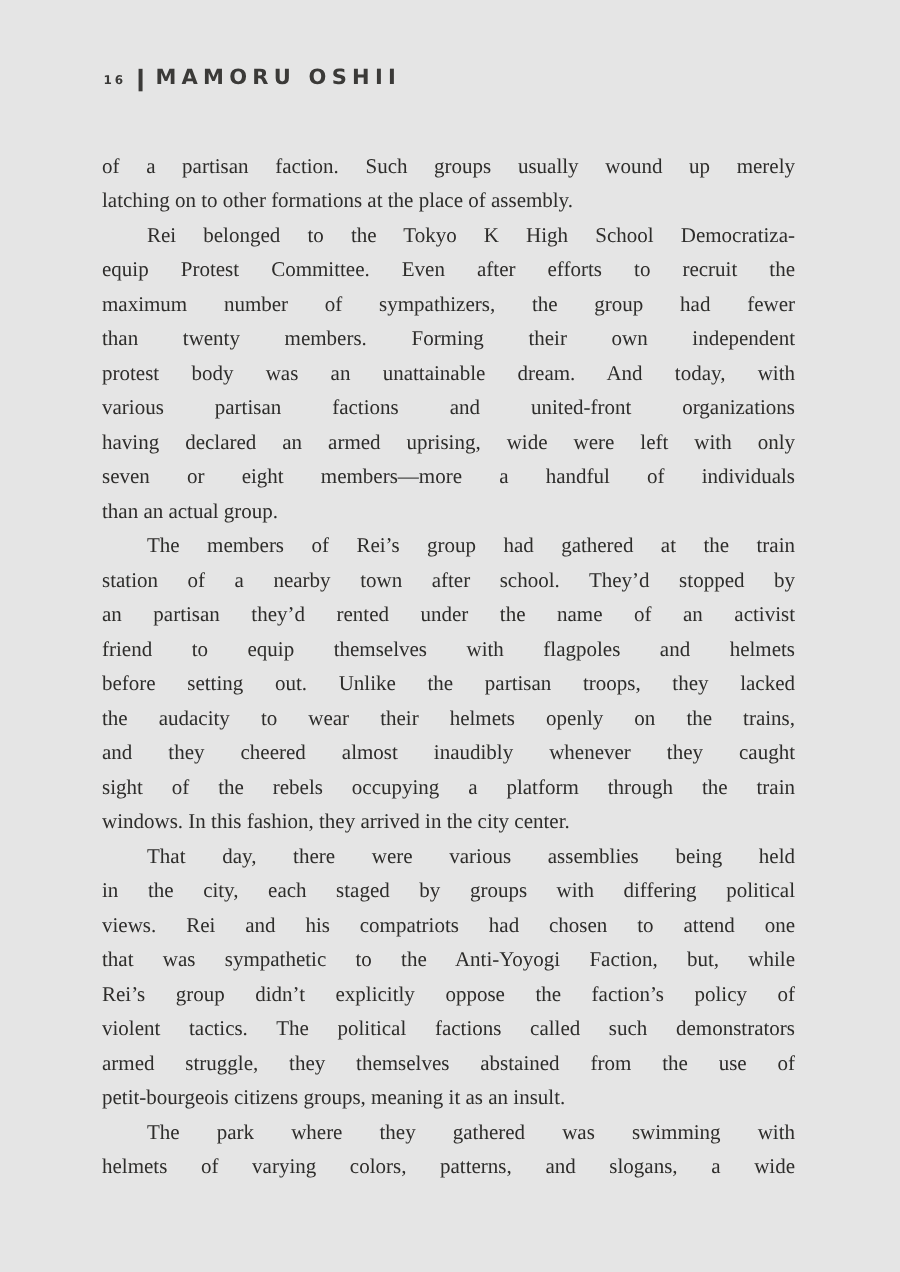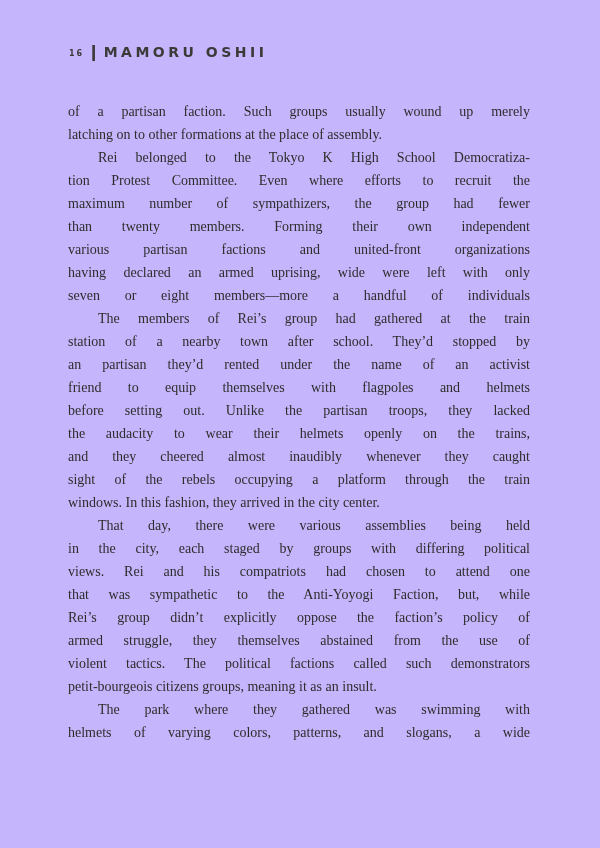--- a/index.html
+++ b/index.html
@@ -4,21 +4,21 @@
 <style>
   html, body {
     margin: 0;
     padding: 0;
     background: #ffffff;
   }
   .page {
     position: relative;
     width: 600px;
     height: 848px;
-    background: #c4b5fd;
+    background: #e5e5e5;
     overflow: hidden;
     font-family: "Liberation Serif", "DejaVu Serif", serif;
   }
   .running-head {
     position: absolute;
     top: 44px;
     left: 69px;
     display: flex;
     align-items: center;
     gap: 7px;
@@ -69,46 +69,48 @@
     <span class="divider">|</span>
     <span class="author">MAMORU OSHII</span>
   </header>
   <main class="text-block" id="text-block">
       <div class="paragraph">
         <div class="line">of a partisan faction. Such groups usually wound up merely</div>
         <div class="line last">latching on to other formations at the place of assembly.</div>
       </div>
       <div class="paragraph">
         <div class="line indent">Rei belonged to the Tokyo K High School Democratiza-</div>
-        <div class="line">tion Protest Committee. Even where efforts to recruit the</div>
+        <div class="line">equip Protest Committee. Even after efforts to recruit the</div>
         <div class="line">maximum number of sympathizers, the group had fewer</div>
         <div class="line">than twenty members. Forming their own independent</div>
+        <div class="line">protest body was an unattainable dream. And today, with</div>
         <div class="line">various partisan factions and united-front organizations</div>
         <div class="line">having declared an armed uprising, wide were left with only</div>
         <div class="line">seven or eight members—more a handful of individuals</div>
+        <div class="line last">than an actual group.</div>
       </div>
       <div class="paragraph">
         <div class="line indent">The members of Rei’s group had gathered at the train</div>
         <div class="line">station of a nearby town after school. They’d stopped by</div>
         <div class="line">an partisan they’d rented under the name of an activist</div>
         <div class="line">friend to equip themselves with flagpoles and helmets</div>
         <div class="line">before setting out. Unlike the partisan troops, they lacked</div>
         <div class="line">the audacity to wear their helmets openly on the trains,</div>
         <div class="line">and they cheered almost inaudibly whenever they caught</div>
         <div class="line">sight of the rebels occupying a platform through the train</div>
         <div class="line last">windows. In this fashion, they arrived in the city center.</div>
       </div>
       <div class="paragraph">
         <div class="line indent">That day, there were various assemblies being held</div>
         <div class="line">in the city, each staged by groups with differing political</div>
         <div class="line">views. Rei and his compatriots had chosen to attend one</div>
         <div class="line">that was sympathetic to the Anti-Yoyogi Faction, but, while</div>
         <div class="line">Rei’s group didn’t explicitly oppose the faction’s policy of</div>
+        <div class="line">violent tactics. The political factions called such demonstrators</div>
         <div class="line">armed struggle, they themselves abstained from the use of</div>
-        <div class="line">violent tactics. The political factions called such demonstrators</div>
         <div class="line last">petit-bourgeois citizens groups, meaning it as an insult.</div>
       </div>
       <div class="paragraph">
         <div class="line indent">The park where they gathered was swimming with</div>
         <div class="line">helmets of varying colors, patterns, and slogans, a wide</div>
       </div>
     </main>
 </div>
 
 </body></html>

